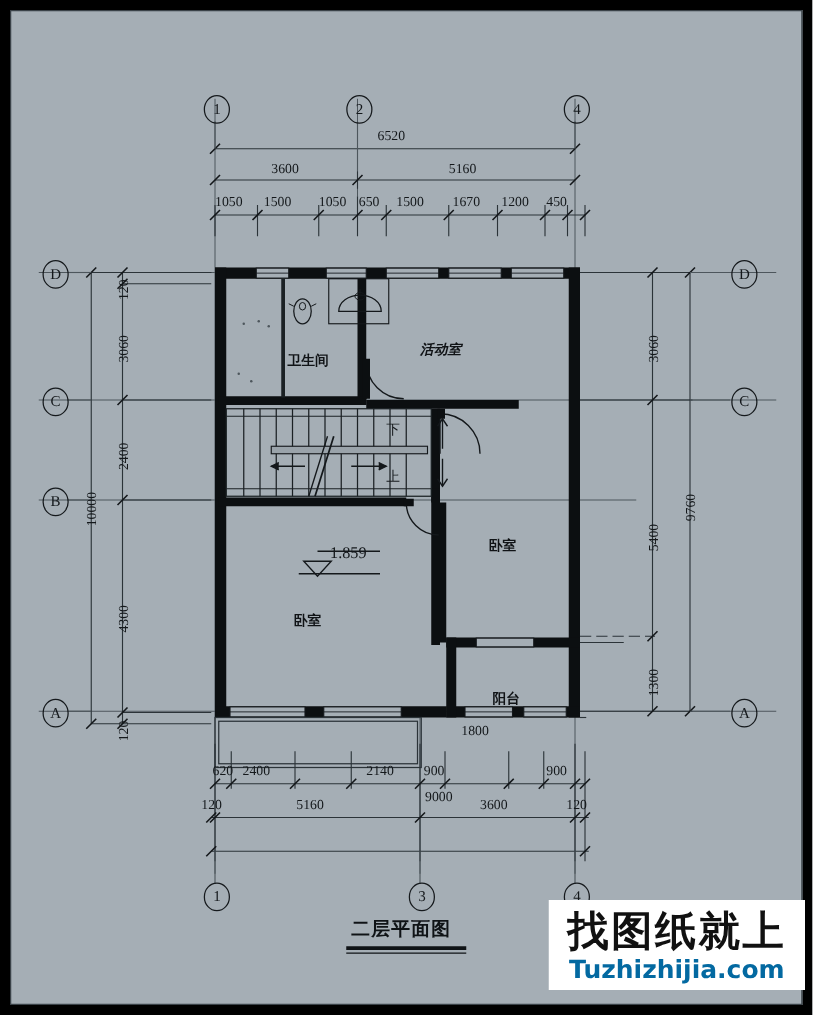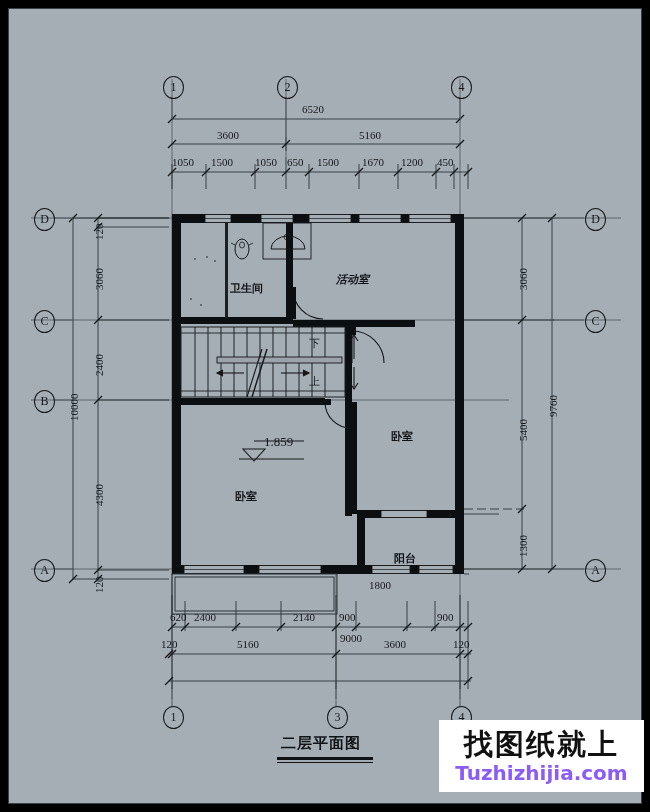--- a/index.html
+++ b/index.html
@@ -13,22 +13,22 @@
   .room{font-family:"DejaVu Sans",sans-serif;font-size:11px;font-weight:600;color:#101316;}
   .gridcirc{position:absolute;width:19px;height:21px;border:1.2px solid #15191c;border-radius:50%;
             display:flex;align-items:center;justify-content:center;font-size:12px;color:#14181b;
             background:transparent;font-family:"Liberation Serif",serif;}
   #title{position:absolute;left:272px;top:725px;font-family:"DejaVu Sans",sans-serif;font-size:15px;
          font-weight:700;color:#0f1316;letter-spacing:1px;}
   #titlebar1{position:absolute;left:268px;top:748px;width:96px;height:2.5px;background:#0f1316;}
   #titlebar2{position:absolute;left:268px;top:753px;width:96px;height:1px;background:#0f1316;}
   #wm{position:absolute;left:430px;top:711px;width:205px;height:72px;background:#ffffff;
       display:flex;flex-direction:column;align-items:center;justify-content:center;}
-  #wm .cn{font-family:"DejaVu Sans",sans-serif;font-size:29px;font-weight:700;color:#111;letter-spacing:2px;line-height:1;}
-  #wm .url{font-family:"DejaVu Sans",sans-serif;font-size:20px;font-weight:700;color:#8b5cf6;letter-spacing:0px;margin-top:4px;line-height:1;}
+  #wm .cn{font-family:"DejaVu Sans",sans-serif;font-size:33px;font-weight:700;color:#111;letter-spacing:2px;line-height:1;}
+  #wm .url{font-family:"DejaVu Sans",sans-serif;font-size:20px;font-weight:700;color:#0369a1;letter-spacing:0px;margin-top:4px;line-height:1;}
   svg{position:absolute;left:0;top:0;overflow:visible;}
 </style>
 </head>
 <body>
 
 <div id="page">
   <div id="sheet">
 
     <svg width="634" height="796">
       <g stroke="#4d565c" stroke-width="0.8" fill="none">

